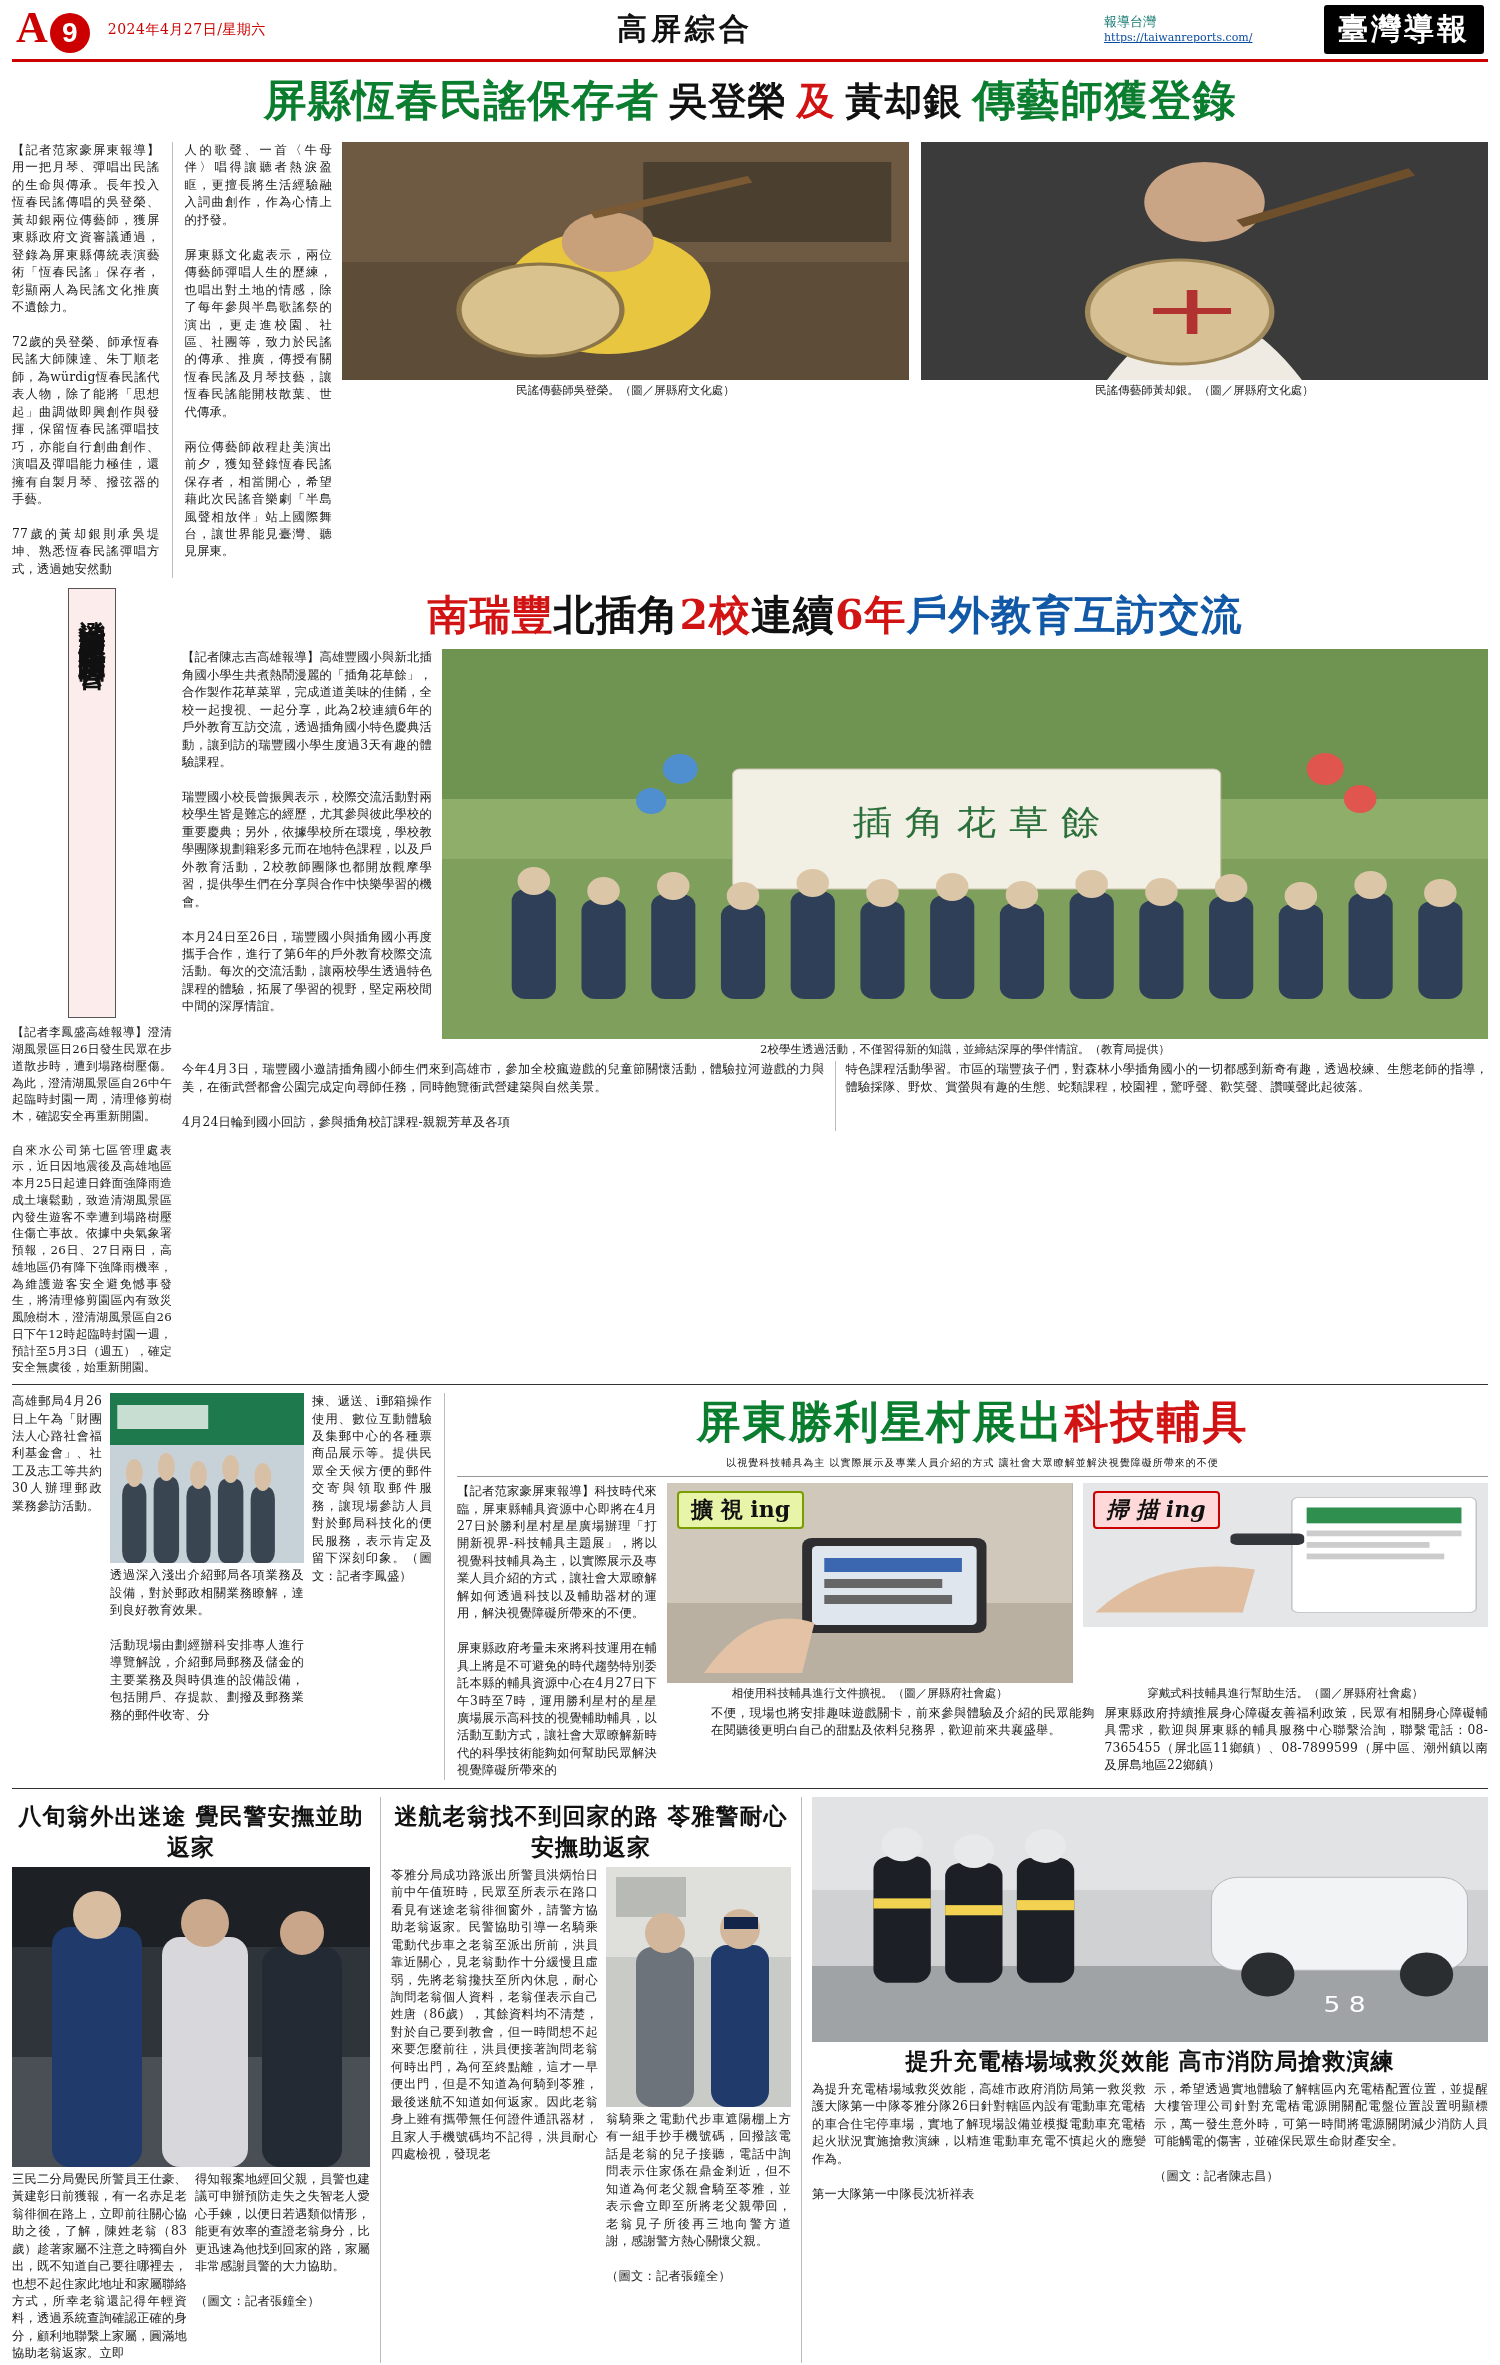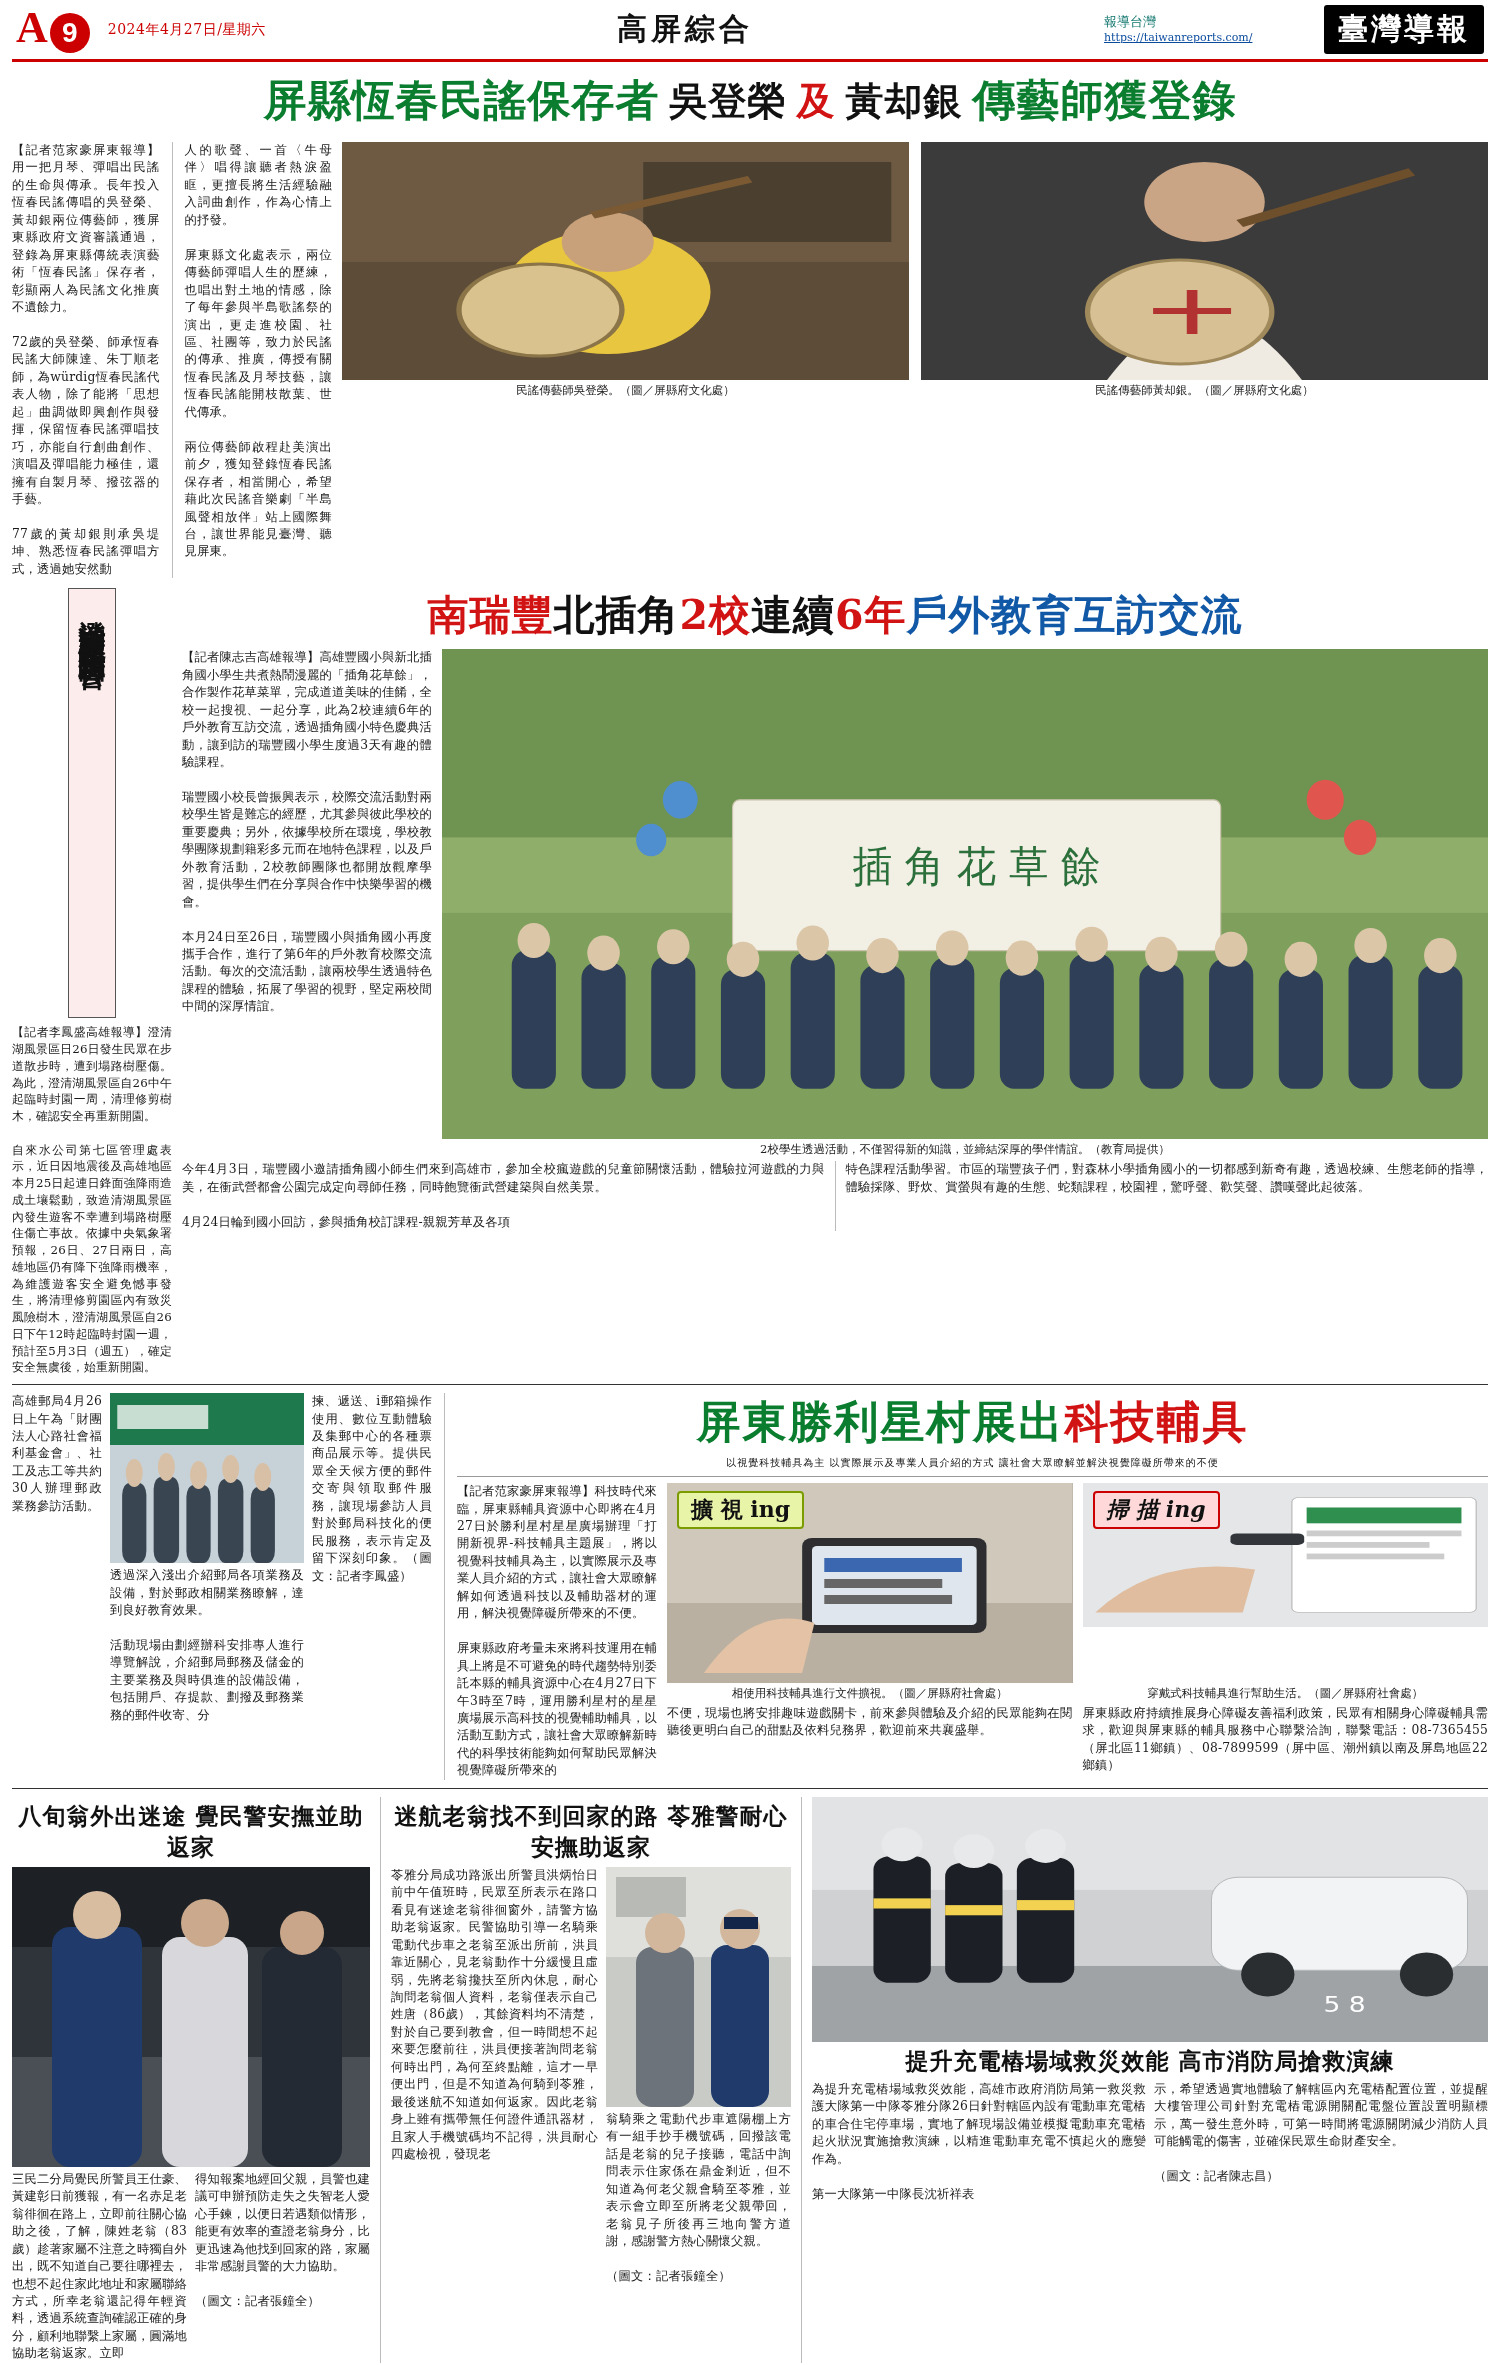--- a/index.html
+++ b/index.html
@@ -183,21 +183,21 @@
         <span class="hl-red">南瑞豐</span><span class="hl-black">北插角</span><span class="hl-red">2校</span><span class="hl-black">連續</span><span class="hl-red">6年</span><span class="hl-blue">戶外教育互訪交流</span>
       </div>
 
       <div style="display:flex; gap:10px; margin-top:6px;">
         <div style="width: 250px; white-space: pre-wrap;" class="body-text" style2="">【記者陳志吉高雄報導】高雄豐國小與新北插角國小學生共煮熱鬧漫麗的「插角花草餘」，合作製作花草菜單，完成道道美味的佳餚，全校一起搜視、一起分享，此為2校連續6年的戶外教育互訪交流，透過插角國小特色慶典活動，讓到訪的瑞豐國小學生度過3天有趣的體驗課程。
 
 瑞豐國小校長曾振興表示，校際交流活動對兩校學生皆是難忘的經歷，尤其參與彼此學校的重要慶典；另外，依據學校所在環境，學校教學團隊規劃籍彩多元而在地特色課程，以及戶外教育活動，2校教師團隊也都開放觀摩學習，提供學生們在分享與合作中快樂學習的機會。
 
 本月24日至26日，瑞豐國小與插角國小再度攜手合作，進行了第6年的戶外教育校際交流活動。每次的交流活動，讓兩校學生透過特色課程的體驗，拓展了學習的視野，堅定兩校間中間的深厚情誼。</div>
         <div style="flex:1;">
-          <div class="photo ph-c" style="height:490px;">
+          <div class="photo ph-c" style="height:390px;">
             <svg width="100%" height="100%" viewBox="0 0 900 390" preserveAspectRatio="none">
               <rect width="900" height="390" fill="#7ea05c"></rect>
               <rect width="900" height="150" fill="#6f9452"></rect>
               <rect y="150" width="900" height="60" fill="#8fae6a"></rect>
               <rect x="250" y="120" width="420" height="120" rx="6" fill="#f2efe4" stroke="#c9c2ab"></rect>
               <text x="460" y="185" font-size="34" text-anchor="middle" fill="#2b6f3a" font-family="DejaVu Serif, serif">插 角 花 草 餘</text>
               <g fill="#e0564f">
                 <circle cx="760" cy="120" r="16"></circle>
                   <circle cx="790" cy="150" r="14"></circle>
               </g>
@@ -333,21 +333,21 @@
                   <path d="M10 180 Q60 100 140 120 L130 180 Z" fill="#e0bd9e"></path>
                   <rect x="120" y="70" width="60" height="16" rx="5" fill="#33363b"></rect>
                 </svg>
               </div>
             </div>
           </div>
           <div style="display:flex; gap:10px;">
             <div class="cap" style="flex:1;">相使用科技輔具進行文件擴視。（圖／屏縣府社會處）</div>
             <div class="cap" style="flex:1;">穿戴式科技輔具進行幫助生活。（圖／屏縣府社會處）</div>
           </div>
-          <div style="display:flex; gap:10px; margin-top:4px;">
+          <div style="display:flex; gap:10px; margin-top:4px;margin-left:44px;">
             <div class="body-text" style="flex:1;">不便，現場也將安排趣味遊戲關卡，前來參與體驗及介紹的民眾能夠在閱聽後更明白自己的甜點及依料兒務界，歡迎前來共襄盛舉。</div>
             <div class="body-text" style="flex:1;">屏東縣政府持續推展身心障礙友善福利政策，民眾有相關身心障礙輔具需求，歡迎與屏東縣的輔具服務中心聯繫洽詢，聯繫電話：08-7365455（屏北區11鄉鎮）、08-7899599（屏中區、潮州鎮以南及屏島地區22鄉鎮）</div>
           </div>
         </div>
       </div>
     </div>
   </div>
 
   <div class="rule-thin" style="margin:8px 0;"></div>
 

